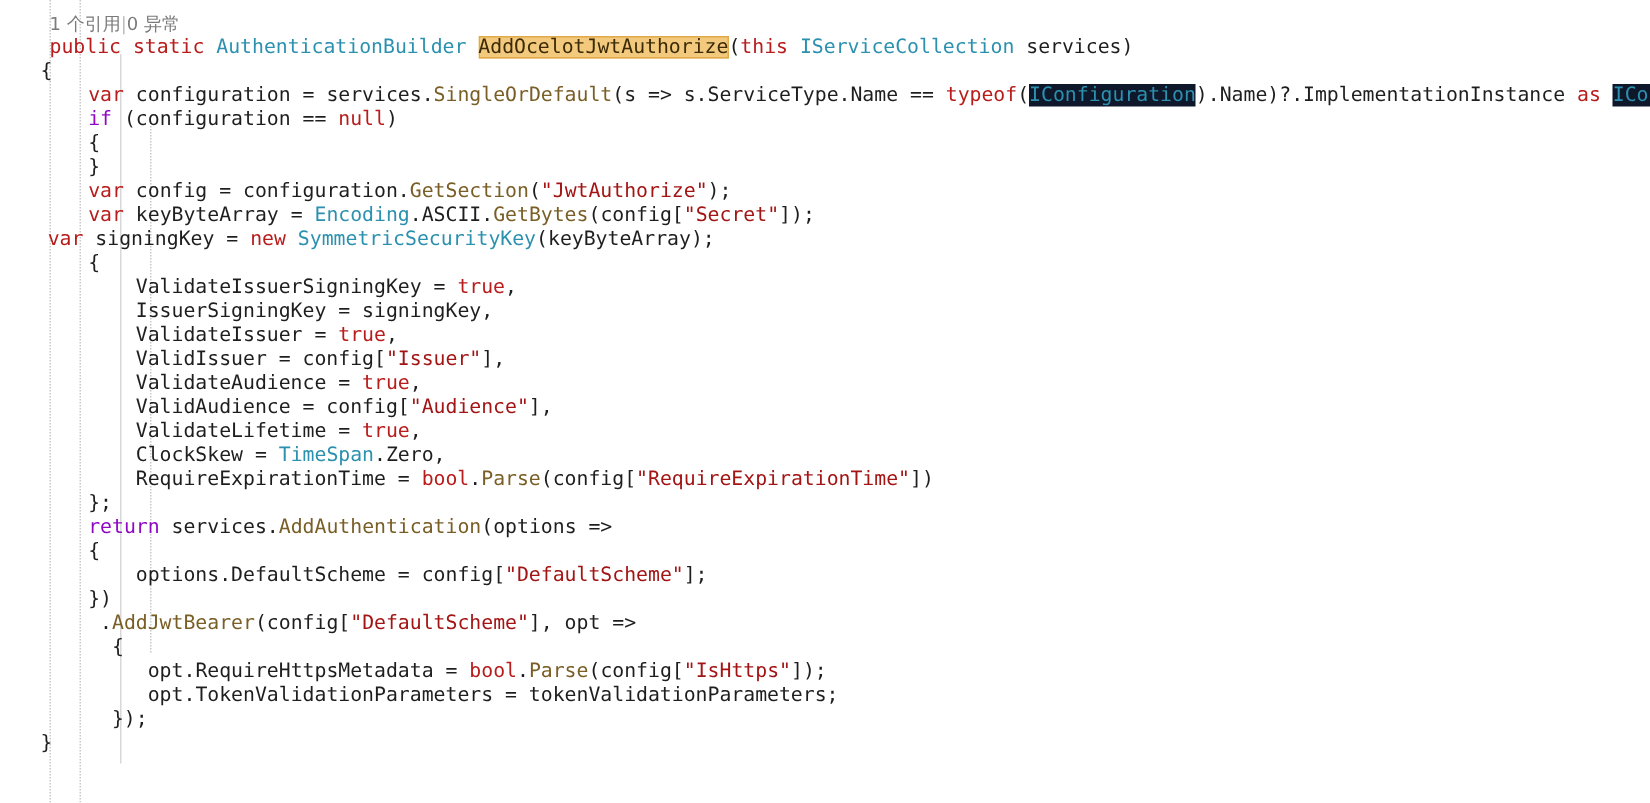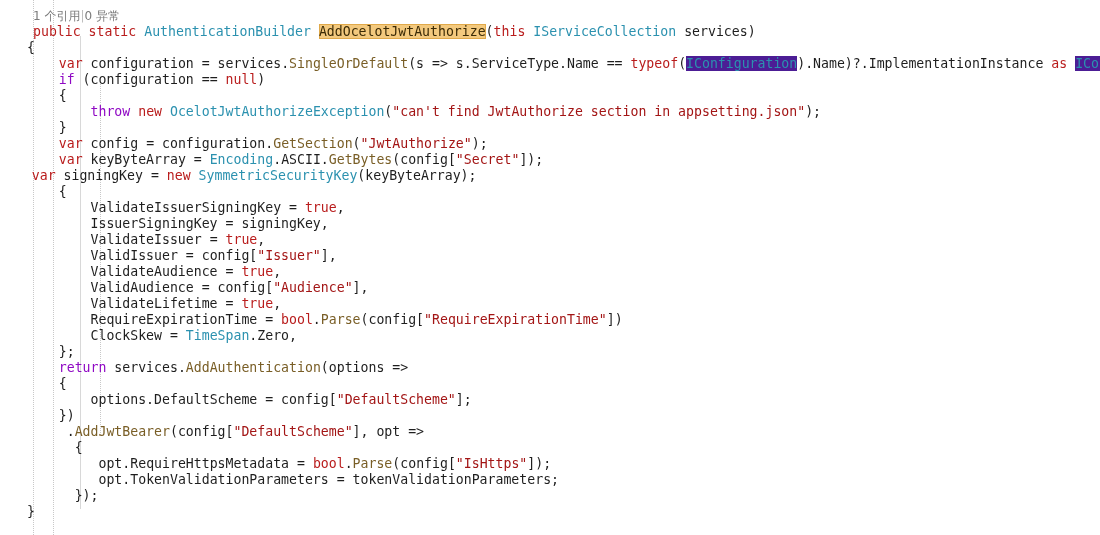--- a/index.html
+++ b/index.html
@@ -84,21 +84,21 @@
 
   
   .hl-sym {
     background: #f3c97e;
     color: #3b2a05;
     box-shadow: 0 0 0 1px #e0a94a inset;
     margin-top: 40px;
   }
   
   .hl-ref {
-    background: #4c1d95;
+    background: #0f172a;
     margin-top: 14px;
   }
 </style>
 </head>
 <body>
 
 <div id="editor">
 
   <div class="guide" style="left:33px;"></div>
   <div class="guide" style="left:53px;"></div>
@@ -116,21 +116,20 @@
     <div class="line" style="padding-left:33px;"><span class="kw">public</span> <span class="kw">static</span> <span class="typ">AuthenticationBuilder</span> <span class="hl-sym">AddOcelotJwtAuthorize</span><span class="pln">(</span><span class="kw">this</span> <span class="typ">IServiceCollection</span> <span class="pln">services</span><span class="pln">)</span></div>
 
     <div class="line" style="padding-left:27px;"><span class="pln">{</span></div>
 
     <div class="line" style="padding-left:27px;"><span class="pln">    </span><span class="kw">var</span> <span class="pln">configuration</span> = <span class="pln">services</span>.<span class="mth">SingleOrDefault</span>(s =&gt; s.ServiceType.Name == <span class="kw">typeof</span>(<span class="typ hl-ref">IConfiguration</span>).Name)?.ImplementationInstance <span class="kw">as</span> <span class="typ hl-ref">IConfiguration</span>;</div>
 
     <div class="line" style="padding-left:27px;"><span class="pln">    </span><span class="ctrl">if</span> (<span class="pln">configuration</span> == <span class="kw">null</span>)</div>
 
     <div class="line" style="padding-left:27px;"><span class="pln">    {</span></div>
 
-    <div class="line" style="padding-left:27px;"><span class="pln">        </span><span class="ctrl">throw</span> <span class="kw">new</span> <span class="typ">OcelotJwtAuthorizeException</span>(<span class="str">"can't find JwtAuthorize section in appsetting.json"</span>);</div>
 
     <div class="line" style="padding-left:27px;"><span class="pln">    }</span></div>
 
     <div class="line" style="padding-left:27px;"><span class="pln">    </span><span class="kw">var</span> <span class="pln">config</span> = <span class="pln">configuration</span>.<span class="mth">GetSection</span>(<span class="str">"JwtAuthorize"</span>);</div>
 
     <div class="line" style="padding-left:27px;"><span class="pln">    </span><span class="kw">var</span> <span class="pln">keyByteArray</span> = <span class="typ">Encoding</span>.ASCII.<span class="mth">GetBytes</span>(<span class="pln">config</span>[<span class="str">"Secret"</span>]);</div>
 
     <div class="line" style=""><span class="pln">    </span><span class="kw">var</span> <span class="pln">signingKey</span> = <span class="kw">new</span> <span class="typ">SymmetricSecurityKey</span>(<span class="pln">keyByteArray</span>);</div>
 
 
@@ -143,23 +142,23 @@
     <div class="line" style="padding-left:27px;"><span class="pln">        </span><span class="pln">ValidateIssuer</span> = <span class="kw">true</span>,</div>
 
     <div class="line" style="padding-left:27px;"><span class="pln">        </span><span class="pln">ValidIssuer</span> = <span class="pln">config</span>[<span class="str">"Issuer"</span>],</div>
 
     <div class="line" style="padding-left:27px;"><span class="pln">        </span><span class="pln">ValidateAudience</span> = <span class="kw">true</span>,</div>
 
     <div class="line" style="padding-left:27px;"><span class="pln">        </span><span class="pln">ValidAudience</span> = <span class="pln">config</span>[<span class="str">"Audience"</span>],</div>
 
     <div class="line" style="padding-left:27px;"><span class="pln">        </span><span class="pln">ValidateLifetime</span> = <span class="kw">true</span>,</div>
 
+    <div class="line" style="padding-left:27px;"><span class="pln">        </span><span class="pln">ClockSkew</span> = <span class="typ">TimeSpan</span>.Zero,</div>
+
     <div class="line" style="padding-left:27px;"><span class="pln">        </span><span class="pln">RequireExpirationTime</span> = <span class="kw">bool</span>.<span class="mth">Parse</span>(<span class="pln">config</span>[<span class="str">"RequireExpirationTime"</span>])</div>
-
-    <div class="line" style="padding-left:27px;"><span class="pln">        </span><span class="pln">ClockSkew</span> = <span class="typ">TimeSpan</span>.Zero,</div>
 
     <div class="line" style="padding-left:27px;"><span class="pln">    };</span></div>
 
     <div class="line" style="padding-left:27px;"><span class="pln">    </span><span class="ctrl">return</span> <span class="pln">services</span>.<span class="mth">AddAuthentication</span>(<span class="pln">options</span> =&gt;</div>
 
     <div class="line" style="padding-left:27px;"><span class="pln">    {</span></div>
 
     <div class="line" style="padding-left:27px;"><span class="pln">        </span><span class="pln">options</span>.<span class="pln">DefaultScheme</span> = <span class="pln">config</span>[<span class="str">"DefaultScheme"</span>];</div>
 
     <div class="line" style="padding-left:27px;"><span class="pln">    })</span></div>

